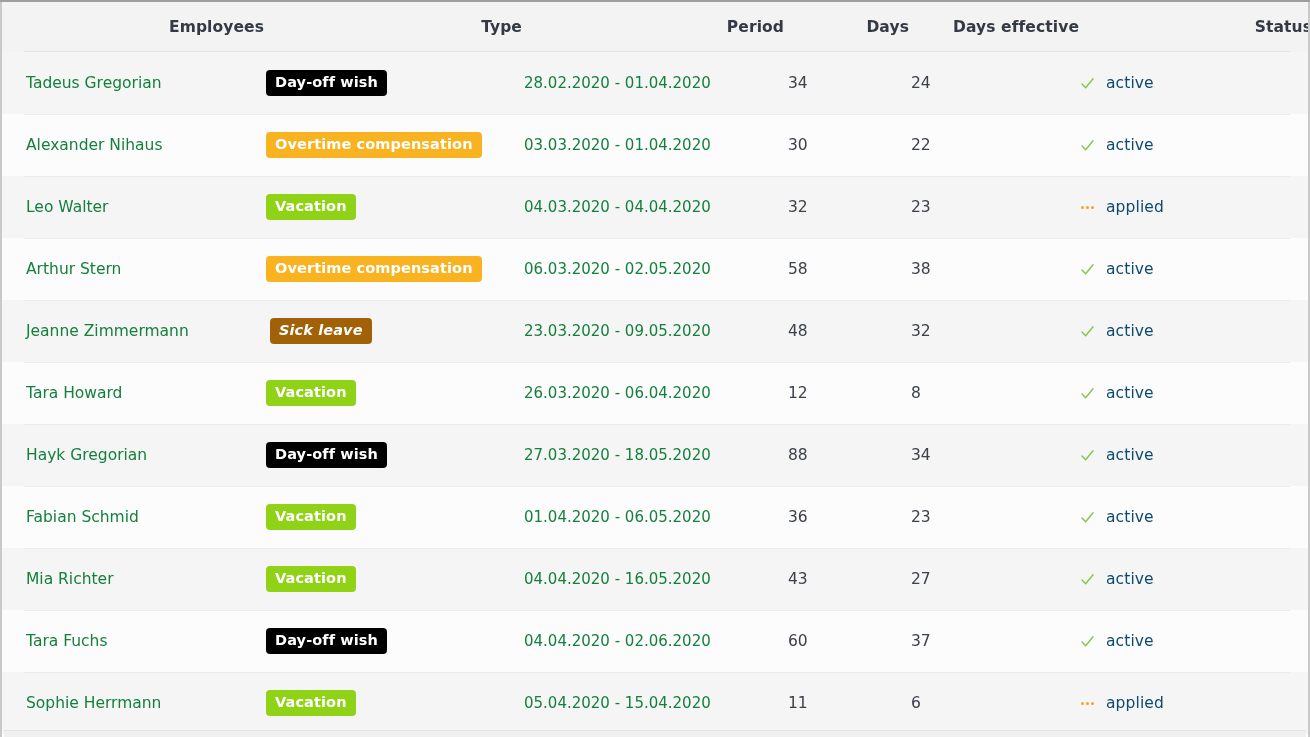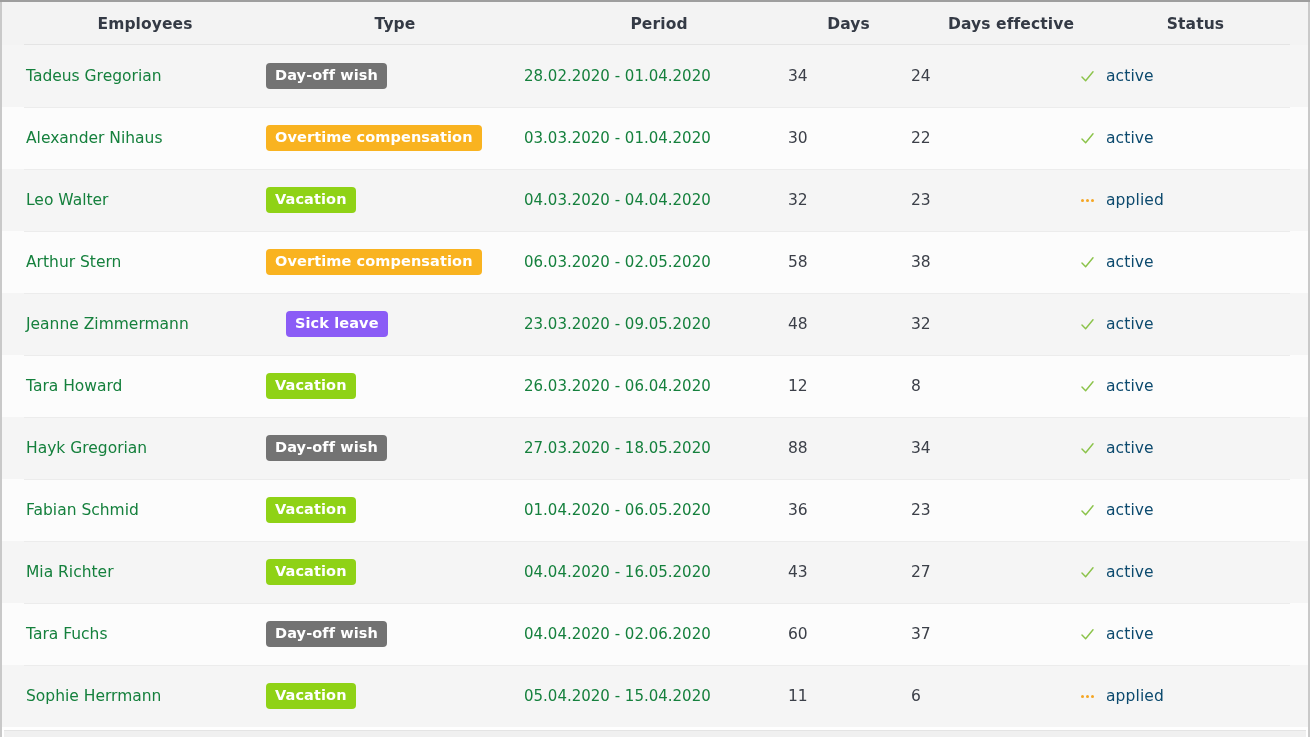--- a/index.html
+++ b/index.html
@@ -38,26 +38,26 @@
   col.c-employee  { width: 262px; }
   col.c-type      { width: 258px; }
   col.c-period    { width: 262px; }
   col.c-days      { width: 125px; }
   col.c-dayseff   { width: 170px; }
   col.c-status    { width: 233px; }
 
   
   thead th {
     background: #f3f3f3;
-    text-align: center;
+    text-align: right;
     font-size: 15.5px;
     font-weight: 700;
     color: #343a45;
     padding: 0;
-    height: 43px;
+    height: 50px;
     vertical-align: middle;
     letter-spacing: 0.1px;
   }
   thead tr { position: relative; }
   thead th .hdr-inner { display: block; }
   thead th.first-col .hdr-inner { padding-left: 24px; }
   thead th.type-col .hdr-inner { padding-left: 4px; }
   thead th.period-col .hdr-inner { padding-left: 2px; margin-left: 10px; }
   thead th.days-col .hdr-inner { padding-left: 4px; }
   thead th.dayseff-col .hdr-inner { padding-left: 2px; margin-left: 32px; }
@@ -110,24 +110,24 @@
     display: inline-block;
     color: #ffffff;
     font-size: 14.5px;
     font-weight: 700;
     border-radius: 4px;
     padding: 4px 9px 5px 9px;
     line-height: 17px;
     white-space: nowrap;
     letter-spacing: 0.1px;
   }
-  .badge.type-dayoff    { background: #737373; }
+  .badge.type-dayoff    { background: #000000; }
   .badge.type-overtime  { background: #f9b320; }
   .badge.type-vacation  { background: #8fd216; }
-  .badge.type-sick      { background: #8b5cf6; margin-left: 20px; }
+  .badge.type-sick      { background: #a16207; margin-left: 4px; font-style: italic; }
 
   
   .status-wrap {
     display: flex;
     align-items: center;
     gap: 10px;
   }
   .status-label {
     font-size: 15.5px;
     font-weight: 400;

